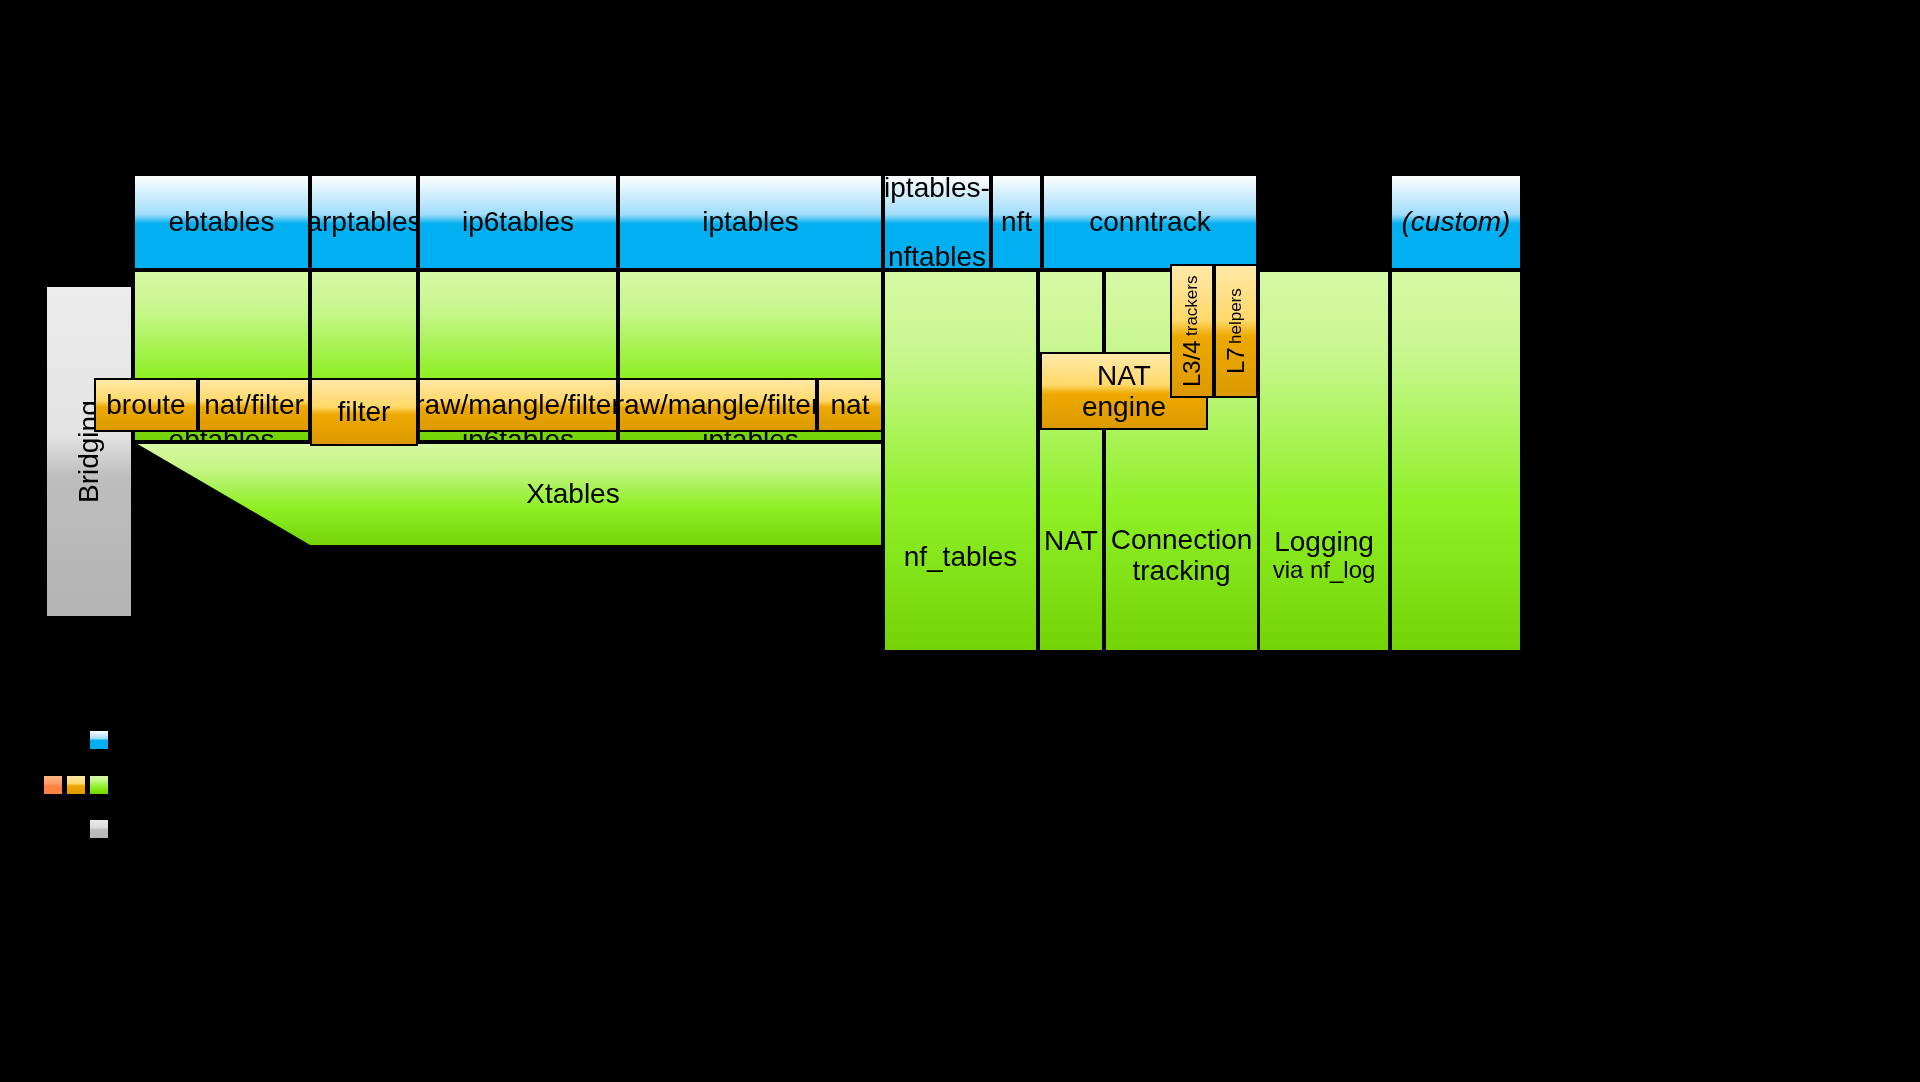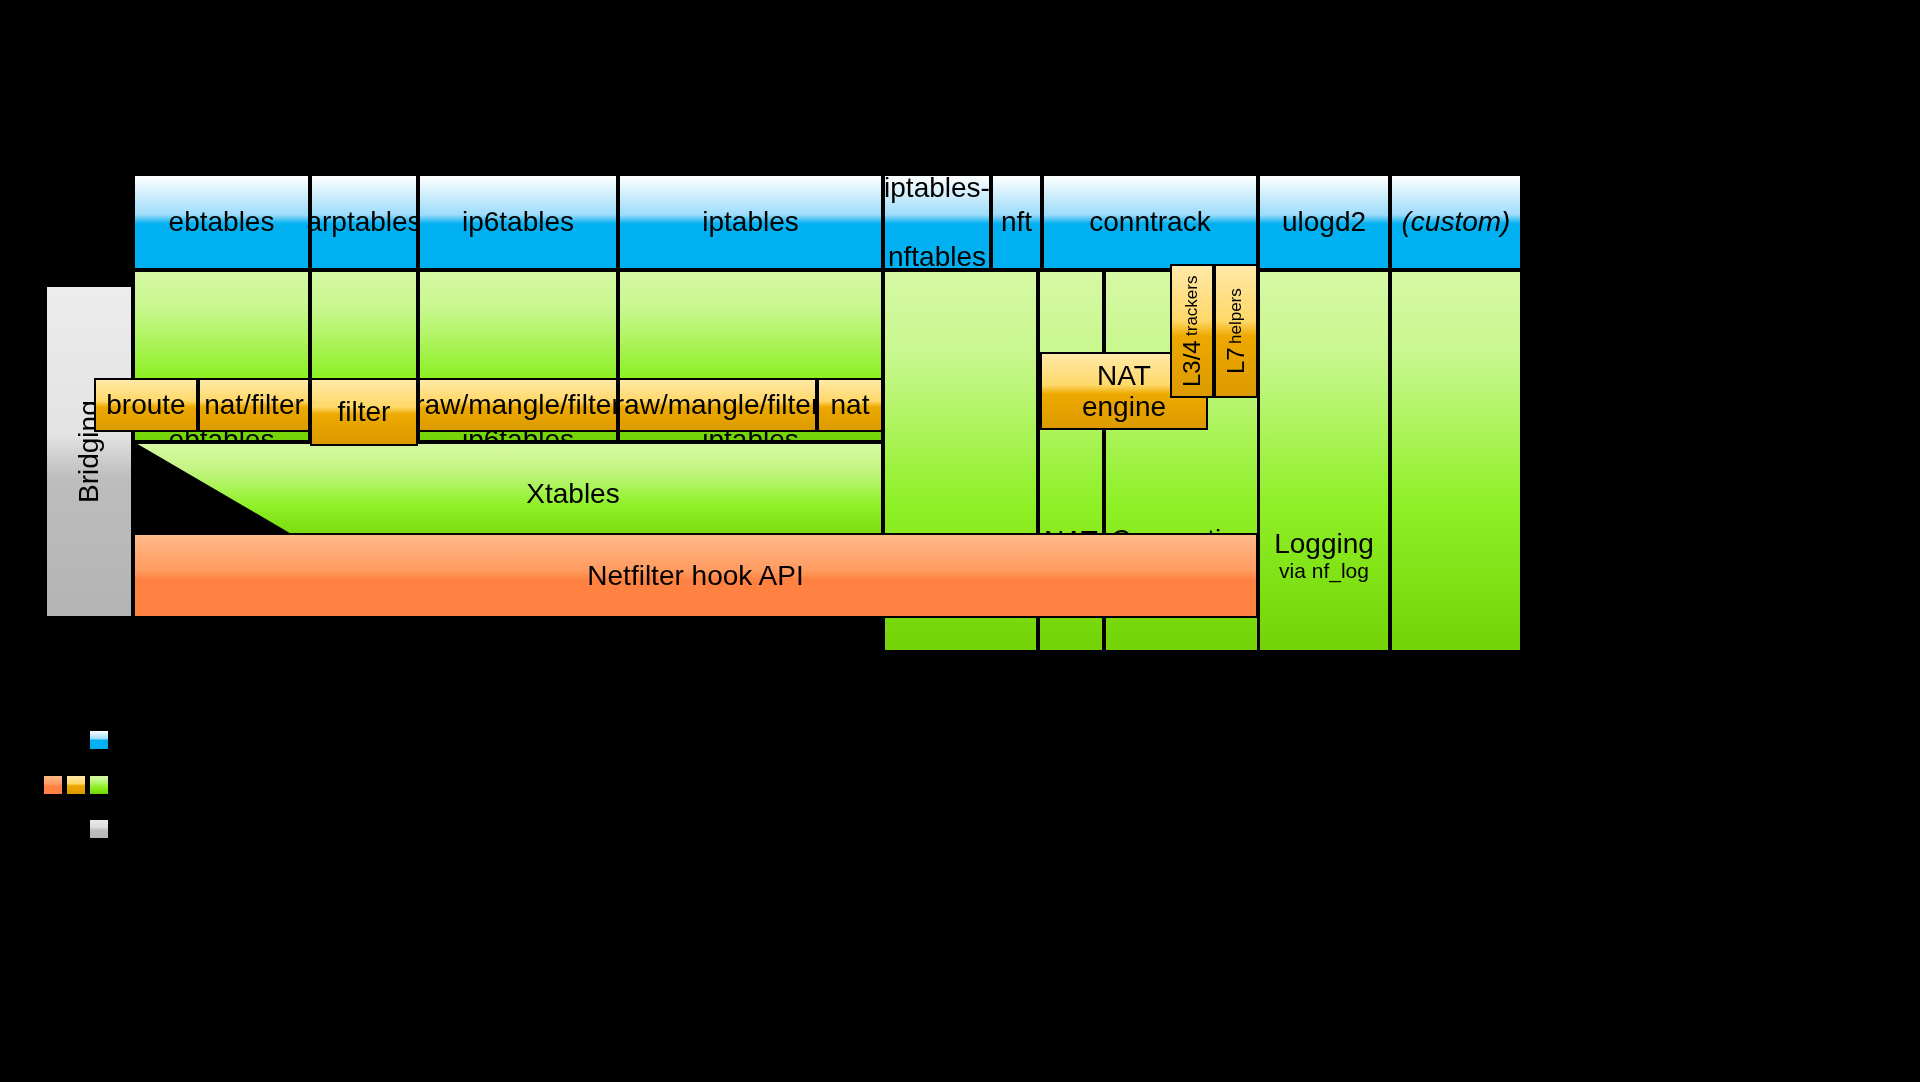--- a/index.html
+++ b/index.html
@@ -19,21 +19,21 @@
   .grayv{background:linear-gradient(to bottom,#ececec 0%,#e3e3e3 45%,#bdbdbd 58%,#b4b4b4 100%);}
   .grayh{background:linear-gradient(to bottom,#e9e9e9 0%,#dedede 40%,#bdbdbd 56%,#b6b6b6 100%);}
 
   .bd{border:2px solid #000;}
 
   .ctr{display:flex;align-items:center;justify-content:center;text-align:center;line-height:1.05;}
   .ctr2{display:flex;flex-direction:column;align-items:center;justify-content:center;text-align:center;line-height:1.12;}
 
   .f28{font-size:28px;}
   .f24{font-size:24px;}
-  .f19{font-size:21px;}
+  .f19{font-size:24px;}
   .f17{font-size:17px;}
   .ital{font-style:italic;text-align:right;}
 
   .vert{writing-mode:vertical-rl;transform:rotate(180deg);}
   .sw{border:2px solid #000;box-sizing:border-box;}
 </style>
 </head>
 <body>
 
 <div class="stage">
@@ -52,21 +52,20 @@
 
   <div class="abs blue bd ctr2 f28" style="left:883px;top:174px;width:108px;height:96px;gap:37px;">
     <span>iptables-</span>
     <span>nftables</span>
   </div>
 
   <div class="abs blue bd ctr f28" style="left:991px;top:174px;width:51px;height:96px;">nft</div>
 
   <div class="abs blue bd ctr f28" style="left:1042px;top:174px;width:216px;height:96px;">conntrack</div>
 
-  <div class="abs blue bd ctr f28" style="left:1258px;top:174px;width:132px;height:96px;">ulogd2</div>
 
   <div class="abs blue bd ctr f28 ital" style="left:1390px;top:174px;width:132px;height:96px;">(custom)</div>
 
   <div class="abs green bd" style="left:133px;top:270px;width:177px;height:172px;"></div>
   <div class="abs green bd" style="left:310px;top:270px;width:108px;height:172px;"></div>
   <div class="abs green bd" style="left:418px;top:270px;width:200px;height:172px;"></div>
   <div class="abs green bd" style="left:618px;top:270px;width:265px;height:172px;"></div>
 
   <div class="abs ctr f28" style="left:133px;top:410px;width:177px;height:60px;">ebtables</div>
   <div class="abs ctr f28" style="left:310px;top:410px;width:108px;height:60px;">arptables</div>
@@ -133,21 +132,20 @@
   <div class="abs gold bd ctr f28" style="left:198px;top:378px;width:112px;height:54px;">nat/filter</div>
 
   <div class="abs gold bd ctr f28" style="left:310px;top:378px;width:108px;height:68px;">filter</div>
 
   <div class="abs gold bd ctr f28" style="left:418px;top:378px;width:200px;height:54px;">raw/mangle/filter</div>
 
   <div class="abs gold bd ctr f28" style="left:618px;top:378px;width:199px;height:54px;">raw/mangle/filter</div>
 
   <div class="abs gold bd ctr f28" style="left:817px;top:378px;width:66px;height:54px;">nat</div>
 
-  <div class="abs orange bd ctr f28" style="left:133px;top:533px;width:1125px;height:85px;">Netfilter hook API</div>
 
 
   <div class="abs" style="left:40px;top:718px;width:200px;height:130px;">
 
     <div class="abs sw blue" style="left:48px;top:11px;width:22px;height:22px;"></div>
 
     <div class="abs sw orange" style="left:2px;top:56px;width:22px;height:22px;"></div>
     <div class="abs sw gold" style="left:25px;top:56px;width:22px;height:22px;"></div>
     <div class="abs sw green" style="left:48px;top:56px;width:22px;height:22px;"></div>
 

